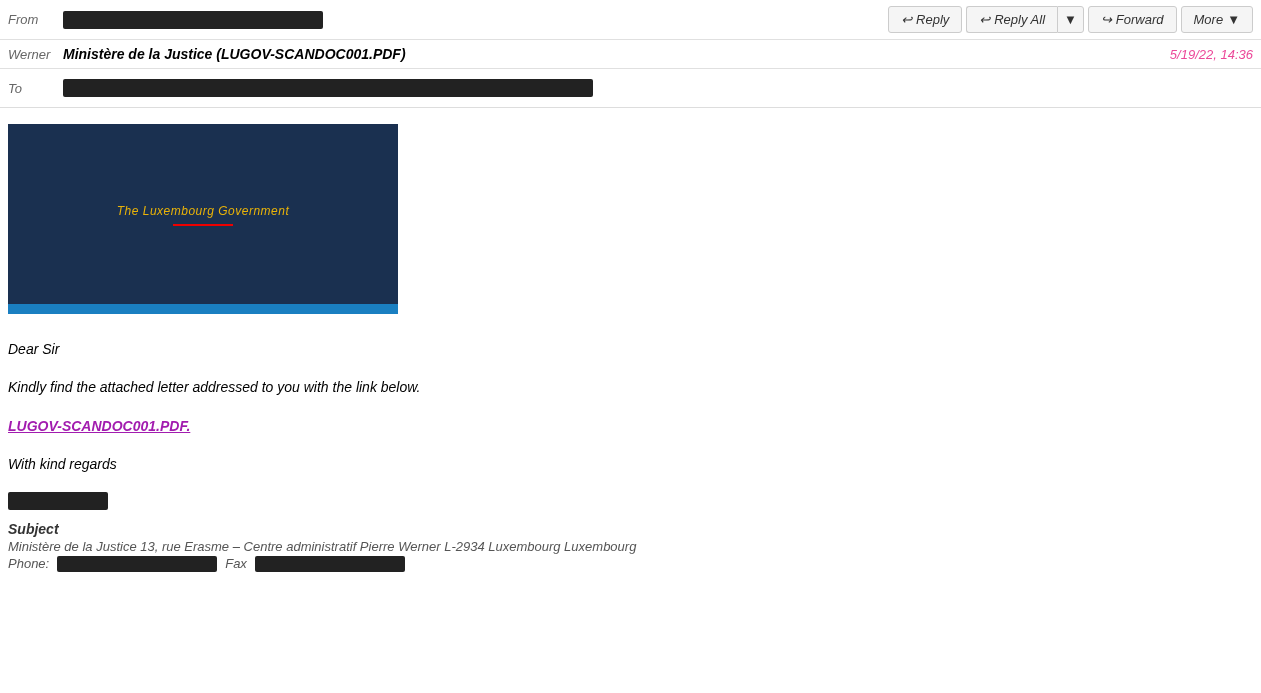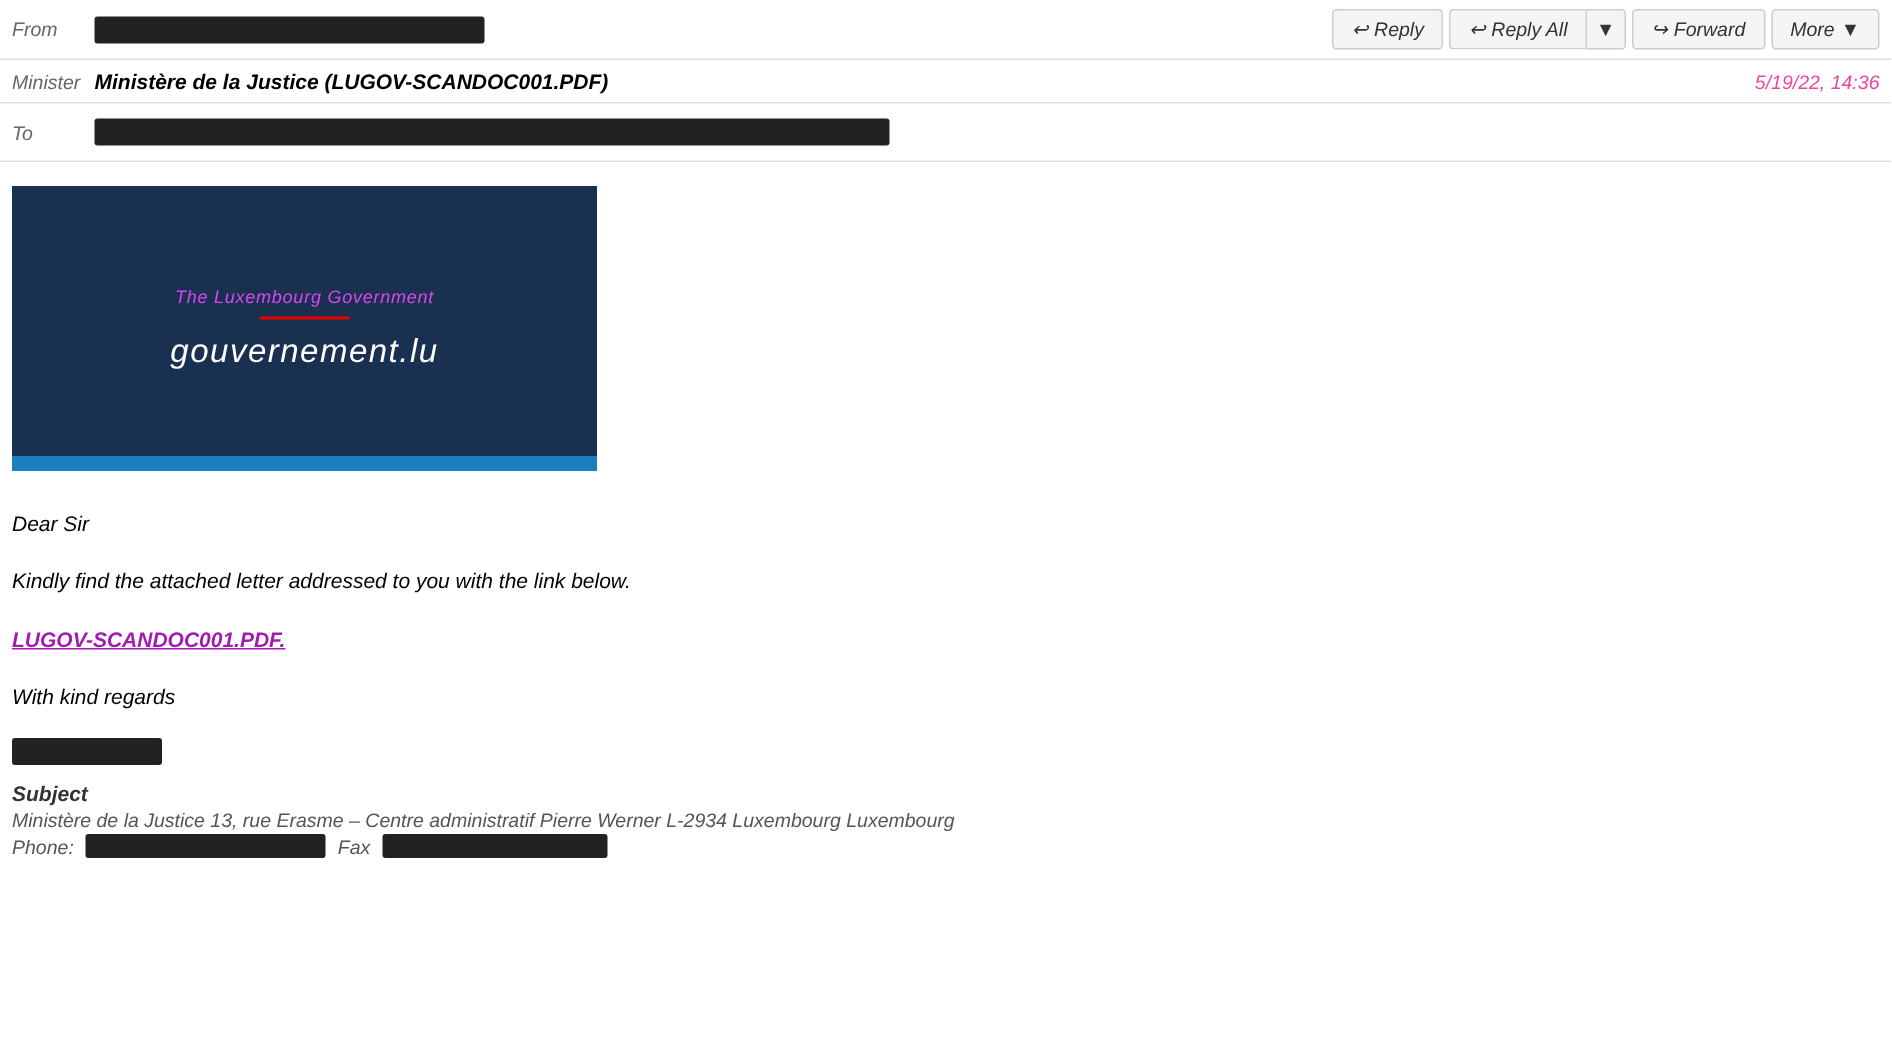--- a/index.html
+++ b/index.html
@@ -136,21 +136,21 @@
     .logo-bottom-strip {
       position: absolute;
       bottom: 0;
       left: 0;
       right: 0;
       height: 10px;
       background: #1a7fc1;
     }
 
     .logo-tagline {
-      color: #d946ef;
+      color: #eab308;
       font-size: 12px;
       margin-bottom: 6px;
       letter-spacing: 0.5px;
     }
 
     .logo-underline {
       width: 60px;
       height: 2px;
       background: #e00;
       margin-bottom: 8px;
@@ -195,21 +195,21 @@
     }
 
     .minister-address {
       color: #555;
       font-size: 13px;
       margin-top: 2px;
     }
 
     .phone-row {
       display: flex;
-      align-items: flex-end;
+      align-items: center;
       gap: 8px;
       margin-top: 2px;
       color: #555;
       font-size: 13px;
     }
 
     .phone-redacted {
       display: inline-block;
       background: #222;
       height: 16px;
@@ -260,37 +260,36 @@
       </button>
 
       <button class="btn">
         <span>More</span>
         <span>▼</span>
       </button>
     </div>
   </div>
 
   <div class="subject-row">
-    <span class="subject-label">Minister</span>
+    <span class="subject-label">Werner</span>
     <span class="subject-text">Ministère de la Justice (LUGOV-SCANDOC001.PDF)</span>
     <span class="timestamp">5/19/22, 14:36</span>
   </div>
 
   <div class="header-row">
     <span class="field-label">To</span>
     <span class="field-value-redacted to-redacted"></span>
   </div>
 </div>
 
 <div class="email-body">
 
   <div class="logo-container">
     <span class="logo-tagline">The Luxembourg Government</span>
     <div class="logo-underline"></div>
-    <span class="logo-domain">gouvernement.lu</span>
     <div class="logo-bottom-strip"></div>
   </div>
 
   <p class="email-text">Dear Sir</p>
   <p class="email-text">Kindly find the attached letter addressed to you with the link below.</p>
   <p class="email-text">
     <a class="email-link">LUGOV-SCANDOC001.PDF.</a>
   </p>
   <p class="email-text">With kind regards</p>
 

